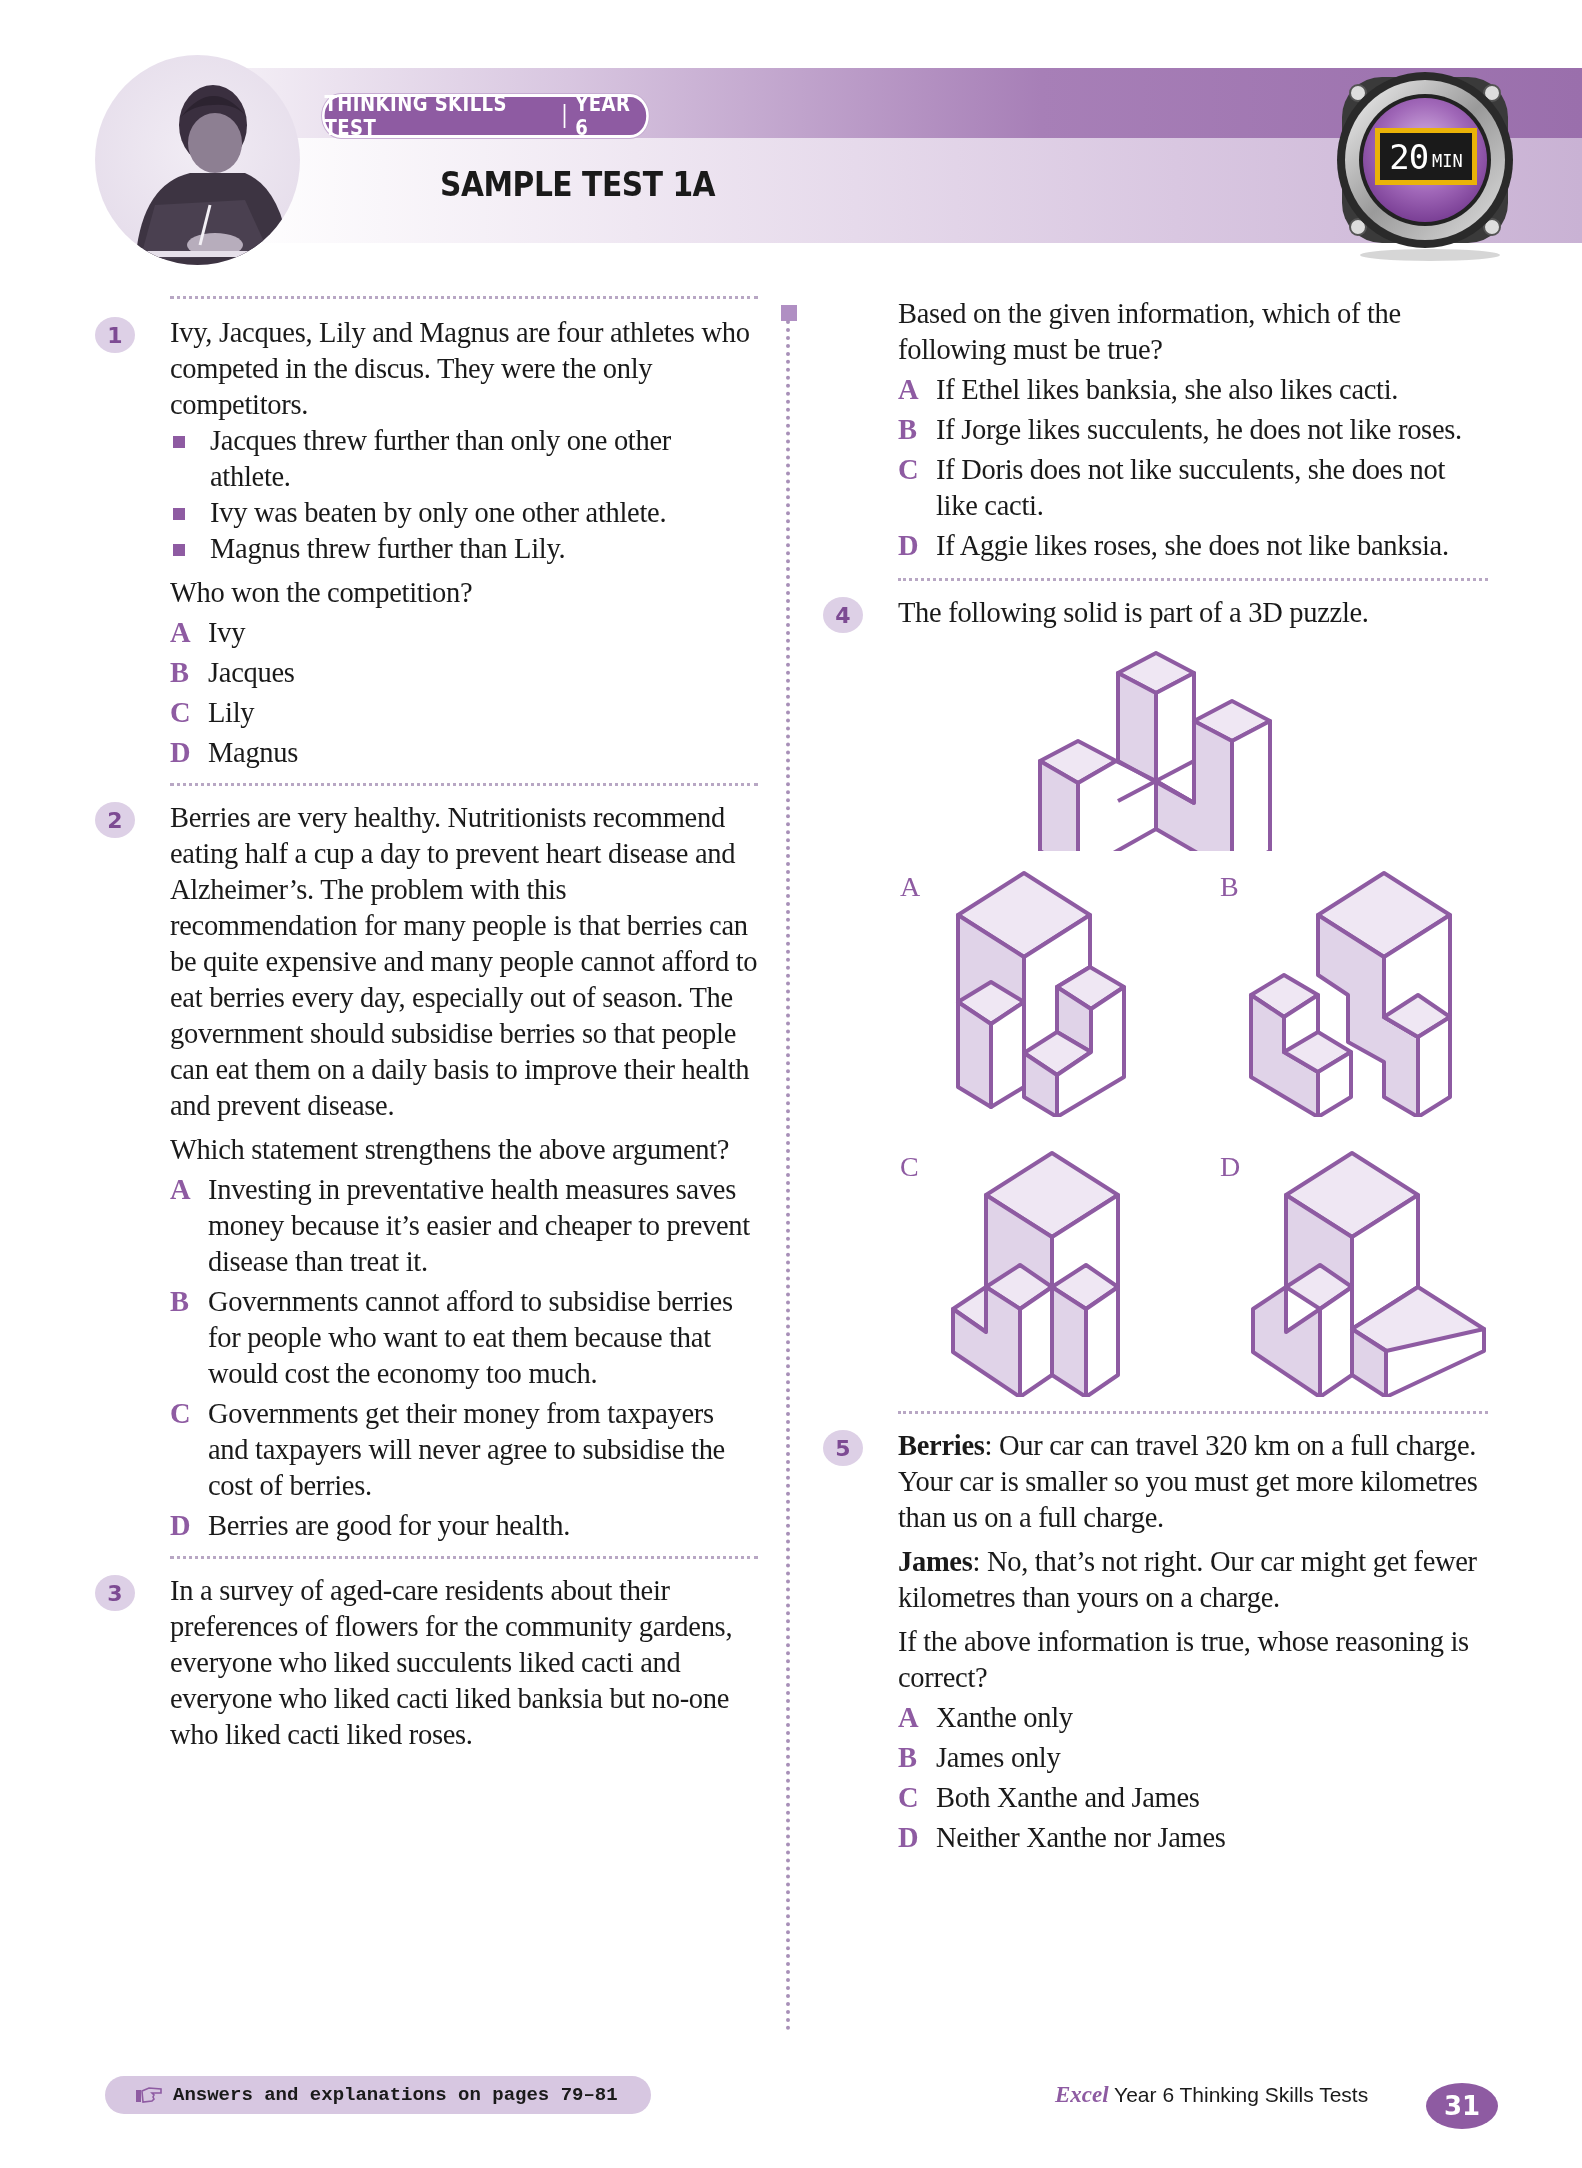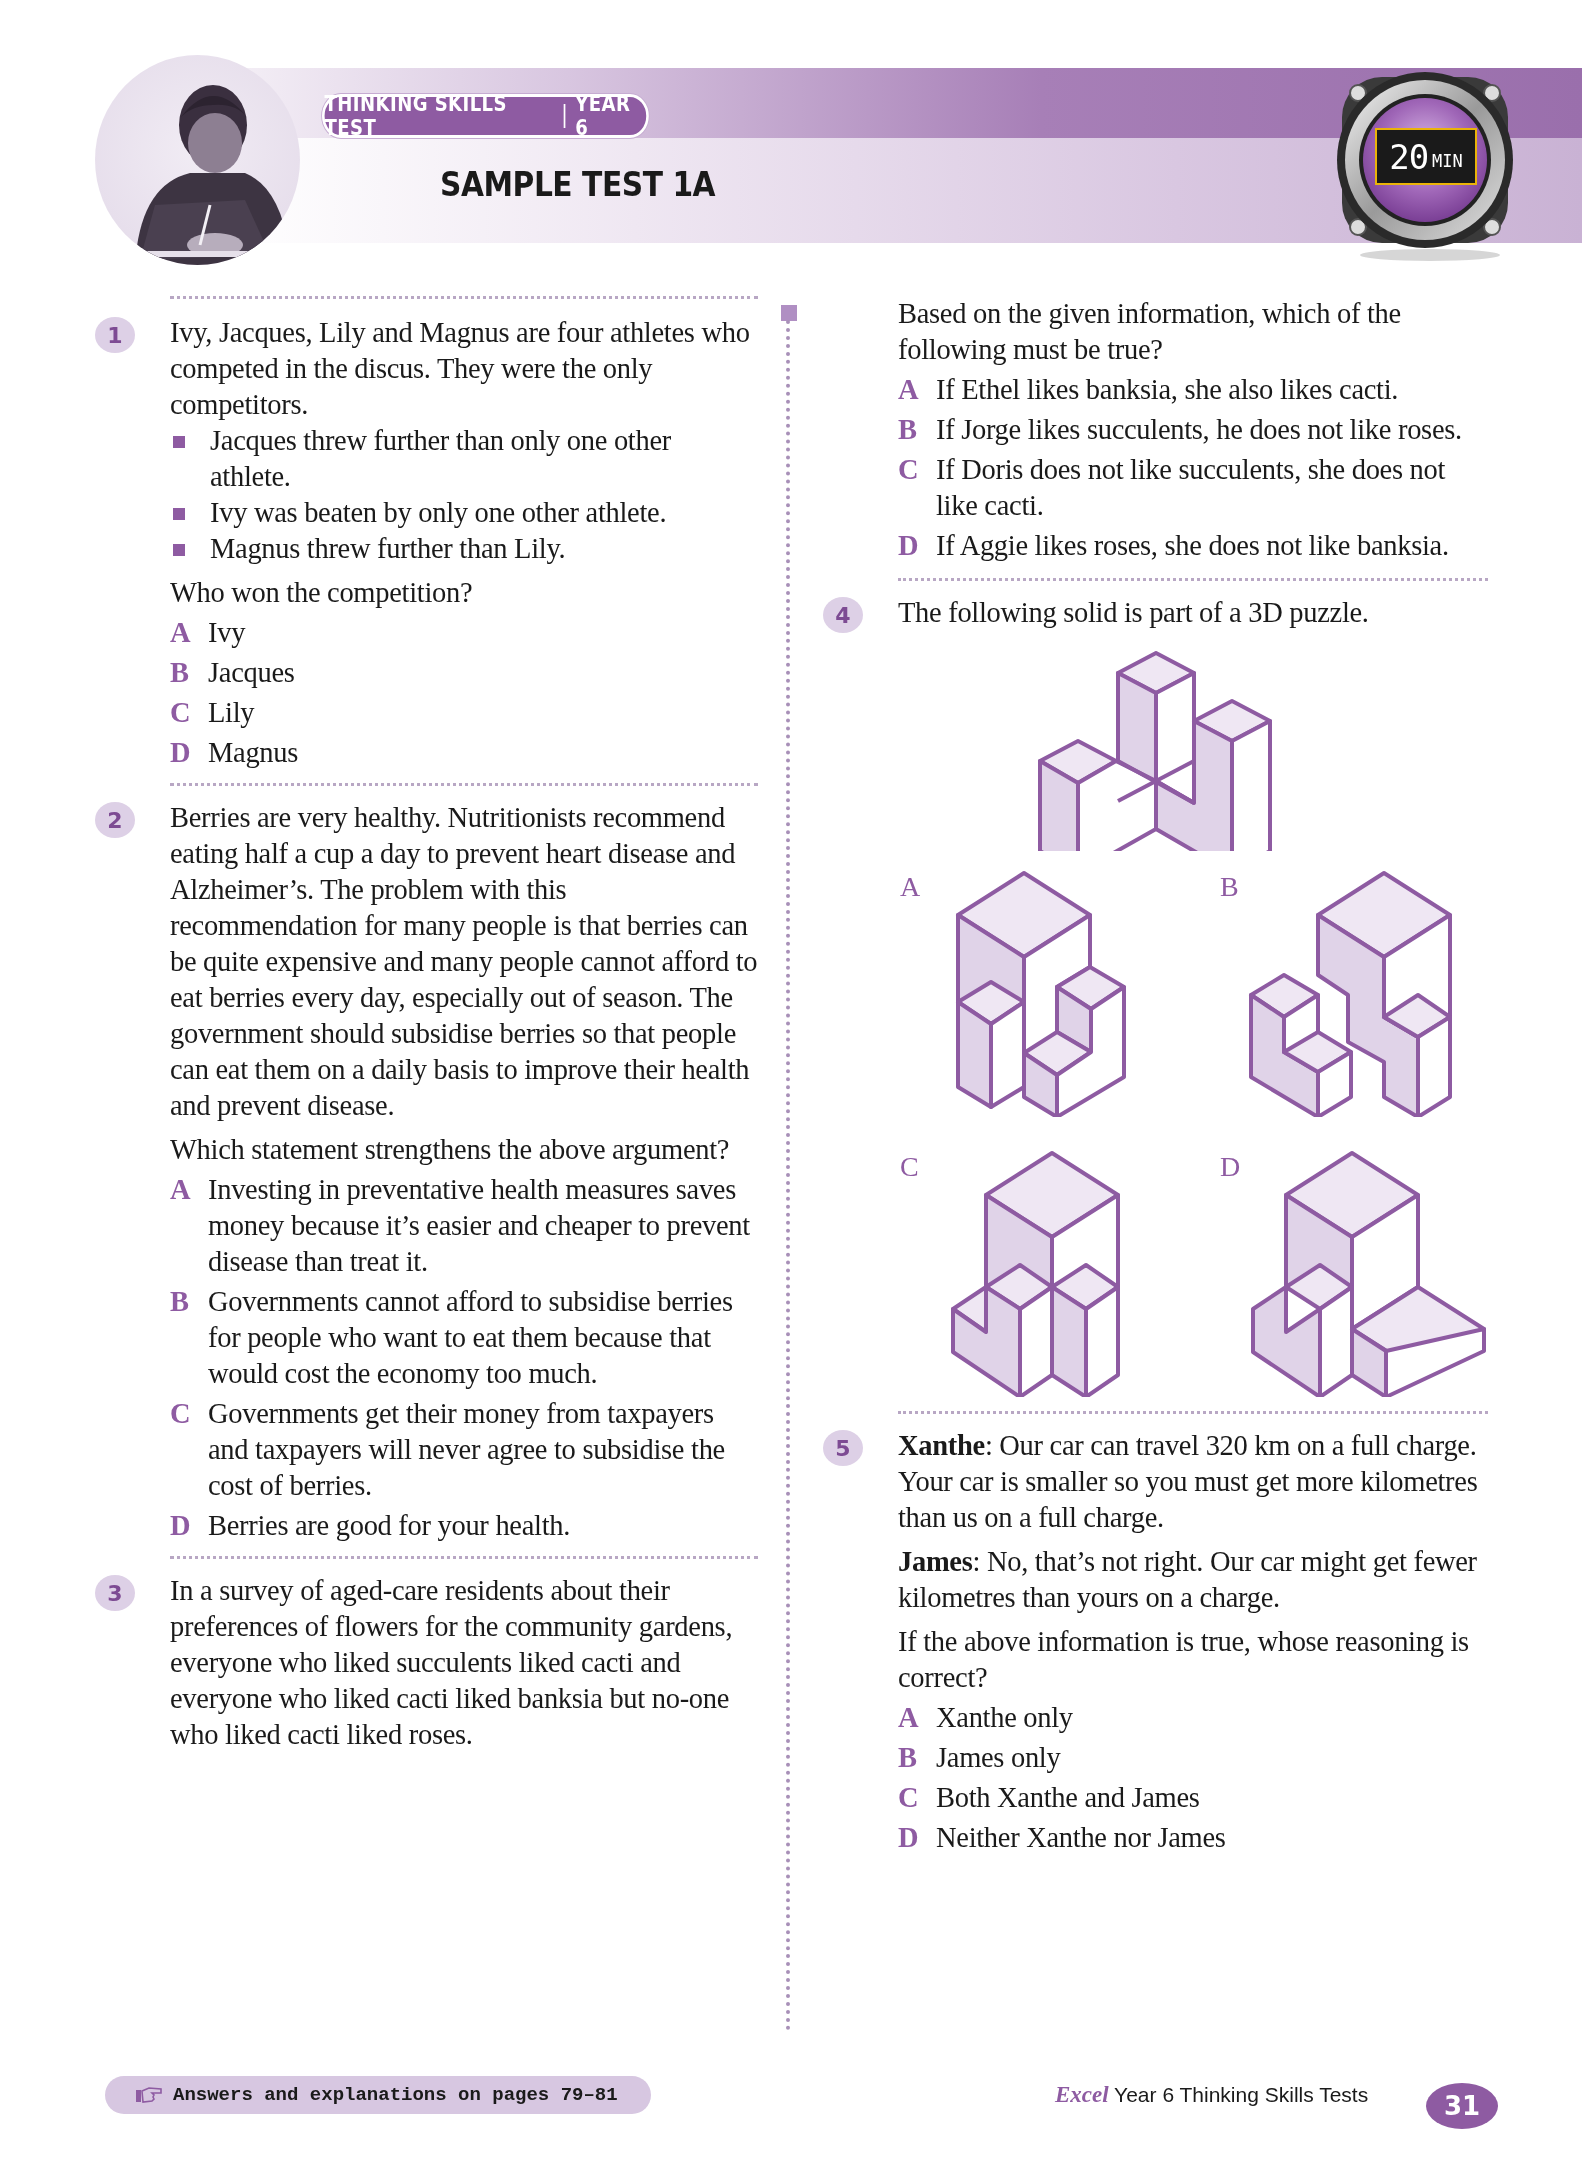--- a/index.html
+++ b/index.html
@@ -32,21 +32,21 @@
     }
     .pill-sep { display: inline-block; width: 2px; height: 24px; background: #ffffff; }
     .page-title {
       position: absolute; left: 440px; top: 165px;
       font-family: "DejaVu Sans", sans-serif; font-weight: bold; font-size: 33px; color: #1a1a1a;
       letter-spacing: -0.5px; transform: scaleX(0.9); transform-origin: left center;
     }
     .timer { position: absolute; left: 1320px; top: 55px; width: 210px; height: 210px; }
     .timer-text {
       position: absolute; left: 1375px; top: 128px; width: 102px; height: 57px;
-      background: #1a1a1a; border: 2px solid #eab308;
+      background: #1a1a1a; border: 5px solid #eab308;
       display: flex; align-items: center; justify-content: center; gap: 4px;
       color: #ffffff; font-family: "DejaVu Sans Mono", monospace;
     }
     .timer-num { font-size: 34px; letter-spacing: -1px; }
     .timer-unit { font-size: 17px; margin-top: 8px; }
 
     
     .col { position: absolute; top: 296px; }
     .col-left { left: 170px; width: 588px; }
     .col-right { left: 898px; width: 590px; }
@@ -317,21 +317,21 @@
           <polygon points="140,204 238,182 238,204 140,250" fill="#ffffff"></polygon>
         </g>
       </svg>
     </div>
   </div>
 
   <div class="divider-h" style="margin-top:14px;"></div>
 
   <div class="q" style="margin-top:14px;">
     <div class="q-num">5</div>
-    <p class="p"><span class="b">Xanthe</span><span>: Our car can travel 320 km on a full charge. Your car is smaller so you must get more kilometres than us on a full charge.</span></p>
+    <p class="p"><span class="b">Berries</span><span>: Our car can travel 320 km on a full charge. Your car is smaller so you must get more kilometres than us on a full charge.</span></p>
     <p class="p gap"><span class="b">James</span><span>: No, that’s not right. Our car might get fewer kilometres than yours on a charge.</span></p>
     <p class="p gap">If the above information is true, whose reasoning is correct?</p>
     <div class="opts">
       <div class="opt"><span class="opt-letter">A</span><span>Xanthe only</span></div>
       <div class="opt"><span class="opt-letter">B</span><span>James only</span></div>
       <div class="opt"><span class="opt-letter">C</span><span>Both Xanthe and James</span></div>
       <div class="opt"><span class="opt-letter">D</span><span>Neither Xanthe nor James</span></div>
     </div>
   </div>
 </div>

